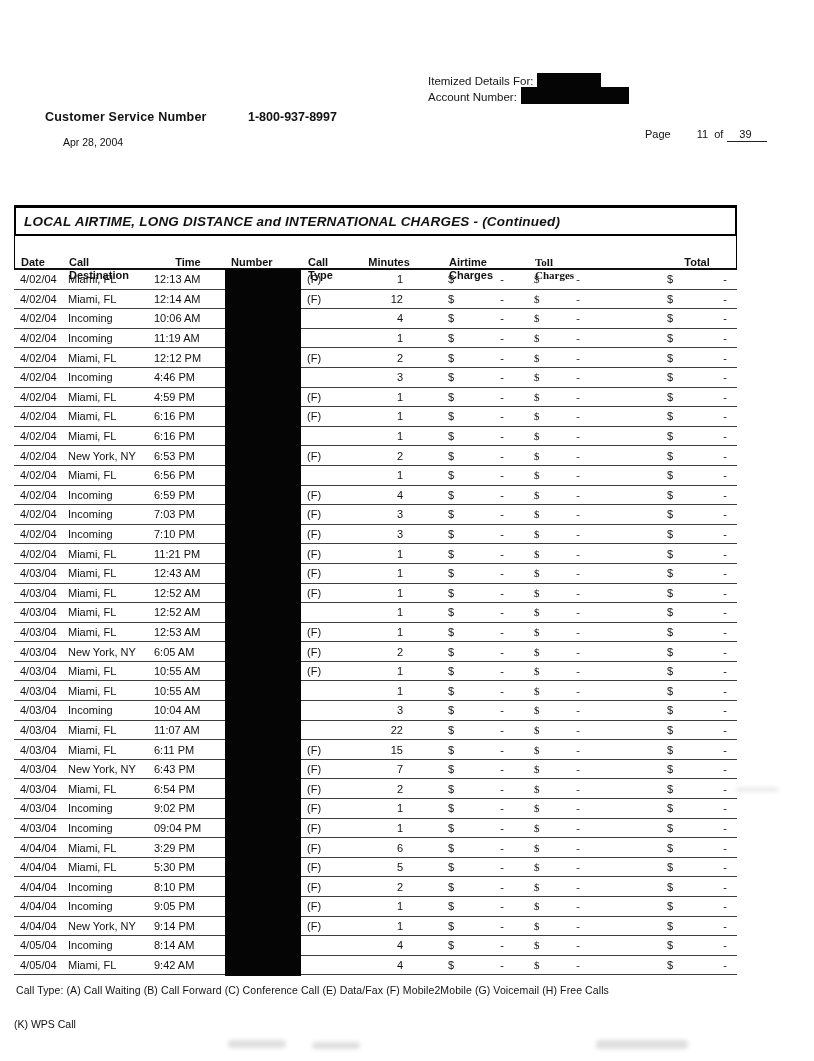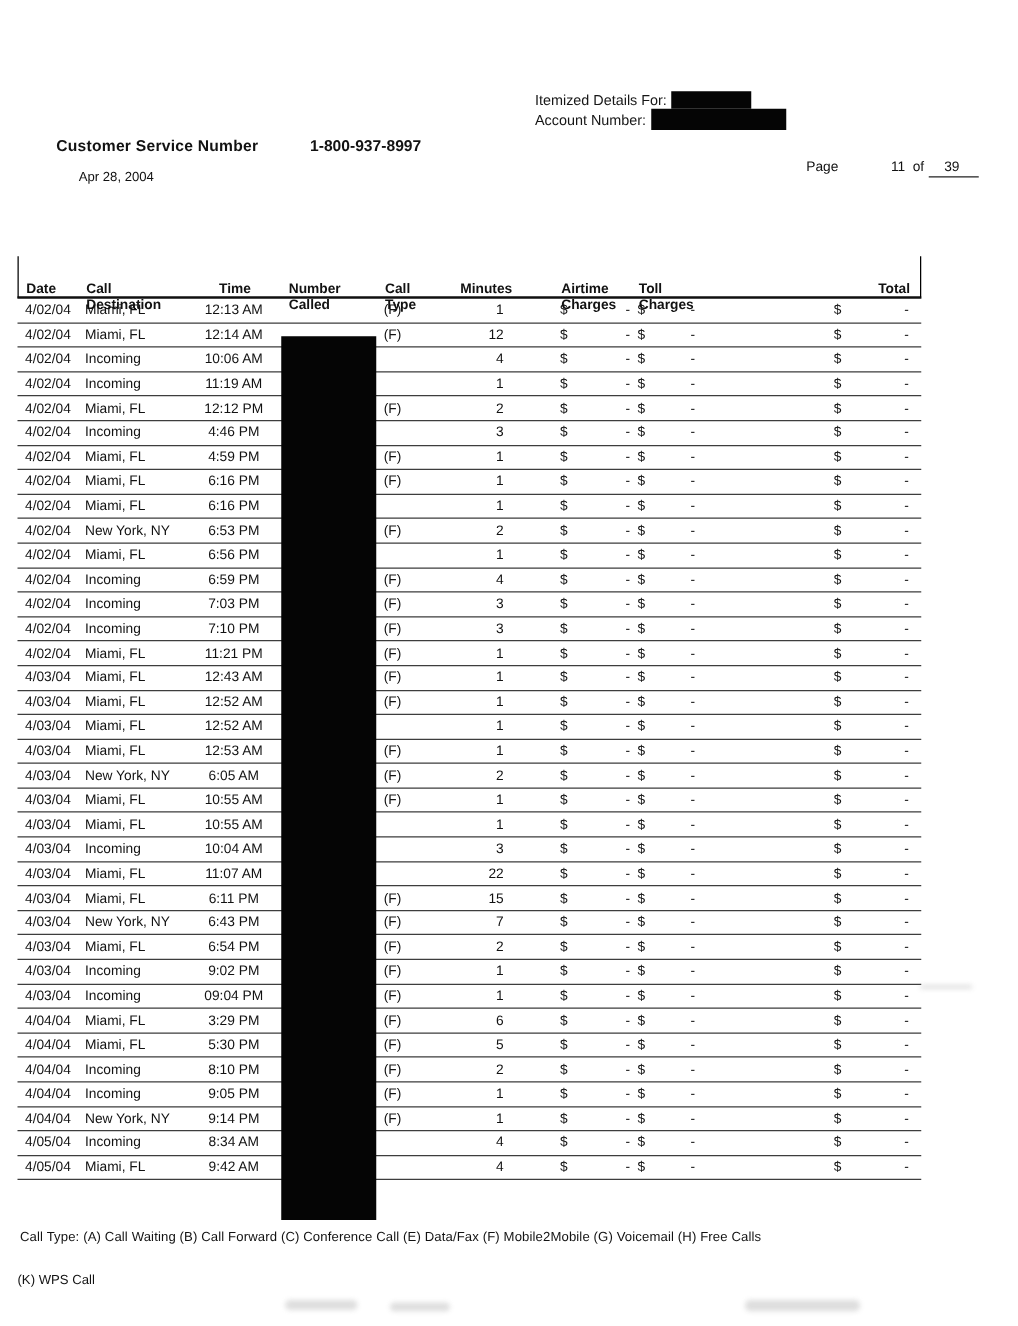--- a/index.html
+++ b/index.html
@@ -18,21 +18,21 @@
 
   
   .cs-label { font-size:12.5px; font-weight:bold; letter-spacing:.2px; }
   .cs-number { font-size:12.5px; font-weight:bold; }
   .stmt-date { font-size:10.5px; }
 
   
   .page-line { font-size:11px; }
   .page-line span { display:inline-block; }
   .pg-total { border-bottom:1px solid #222; padding:0 15px 1px 12px; margin-left:4px;text-align:right; }
-  .pg-cur { margin-left:42px; }
+  .pg-cur { margin-left:26px; }
   .pg-of { margin-left:6px; }
 
   
   .table-wrap { position:absolute; left:14px; top:205px; width:723px; }
   .title-box {
     border:2px solid #000; border-top-width:3px;
     height:31px; display:flex; align-items:center; padding-left:8px;
     font-weight:bold; font-style:italic; font-size:13.5px; letter-spacing:.2px;
   }
   .head-row {
@@ -40,30 +40,30 @@
     border-left:1px solid #000; border-right:1px solid #000; border-bottom:2px solid #101010;
     font-weight:bold; font-size:11px; line-height:12.5px; padding-top:20px;
   }
   .trow {
     display:flex; align-items:center; height:19.6px;
     border-bottom:1px solid #3d3d3d; font-size:11px;
   }
   
   .c-date  { width:54px; padding-left:6px; }
   .c-dest  { width:86px; }
-  .c-time  { width:66px; text-align:center; }
+  .c-time  { width:66px; text-align:left; }
   .c-num   { width:76px; margin-left:5px; }
   .c-type  { width:50px; margin-left:6px; }
   .c-min   { width:46px; text-align:right; }
   .c-air   { width:58px; margin-left:45px; display:flex; justify-content:space-between; }
-  .c-toll  { width:48px; margin-left:4px; display:flex; justify-content:space-between; }
+  .c-toll  { width:48px; margin-left:28px; display:flex; justify-content:space-between;font-family:Liberation Serif, serif; }
   .c-total { width:62px; margin-left:auto; margin-right:8px; display:flex; justify-content:space-between; }
   .hc-time { text-align:center; }
   .hc-min  { text-align:center; width:62px; margin-right:-16px; }
-  .hc-total{ display:block; text-align:right; }
+  .hc-total{ display:block; text-align:center; }
   .amt { padding-right:2px; }
 
   
   .num-redact { left:225px; top:269px; width:76px; height:707px; }
 
   
   .legend { font-size:10.5px; letter-spacing:.1px; }
   .wps { font-size:10.5px; }
 
   
@@ -79,20 +79,21 @@
 
 <div class="abs cs-label" style="left:45px; top:110px;">Customer Service Number</div>
 <div class="abs cs-number" style="left:248px; top:110px;">1-800-937-8997</div>
 <div class="abs stmt-date" style="left:63px; top:136px;">Apr 28, 2004</div>
 
 <div class="abs page-line" style="left:645px; top:128px;">
   <span>Page</span><span class="pg-cur">11</span><span class="pg-of">of</span><span class="pg-total">39</span>
 </div>
 
 <div class="table-wrap">
+  <div class="title-box">LOCAL AIRTIME, LONG DISTANCE and INTERNATIONAL CHARGES  - (Continued)</div>
 
   <div class="head-row">
     <div class="c-date">Date</div>
     <div class="c-dest">
       <div>Call</div>
       <div>Destination</div>
     </div>
     <div class="c-time hc-time">Time</div>
     <div class="c-num" style="padding-left:5px;">
       <div>Number</div>
@@ -791,21 +792,21 @@
       <span class="amt">-</span>
     </div>
     <div class="c-total">
       <span>$</span>
       <span class="amt">-</span>
     </div>
   </div>
       <div class="trow">
     <div class="c-date">4/05/04</div>
     <div class="c-dest">Incoming</div>
-    <div class="c-time">8:34 AM</div>
+    <div class="c-time">8:14 AM</div>
     <div class="c-num"></div>
     <div class="c-type"></div>
     <div class="c-min">4</div>
     <div class="c-air">
       <span>$</span>
       <span class="amt">-</span>
     </div>
     <div class="c-toll">
       <span>$</span>
       <span class="amt">-</span>

